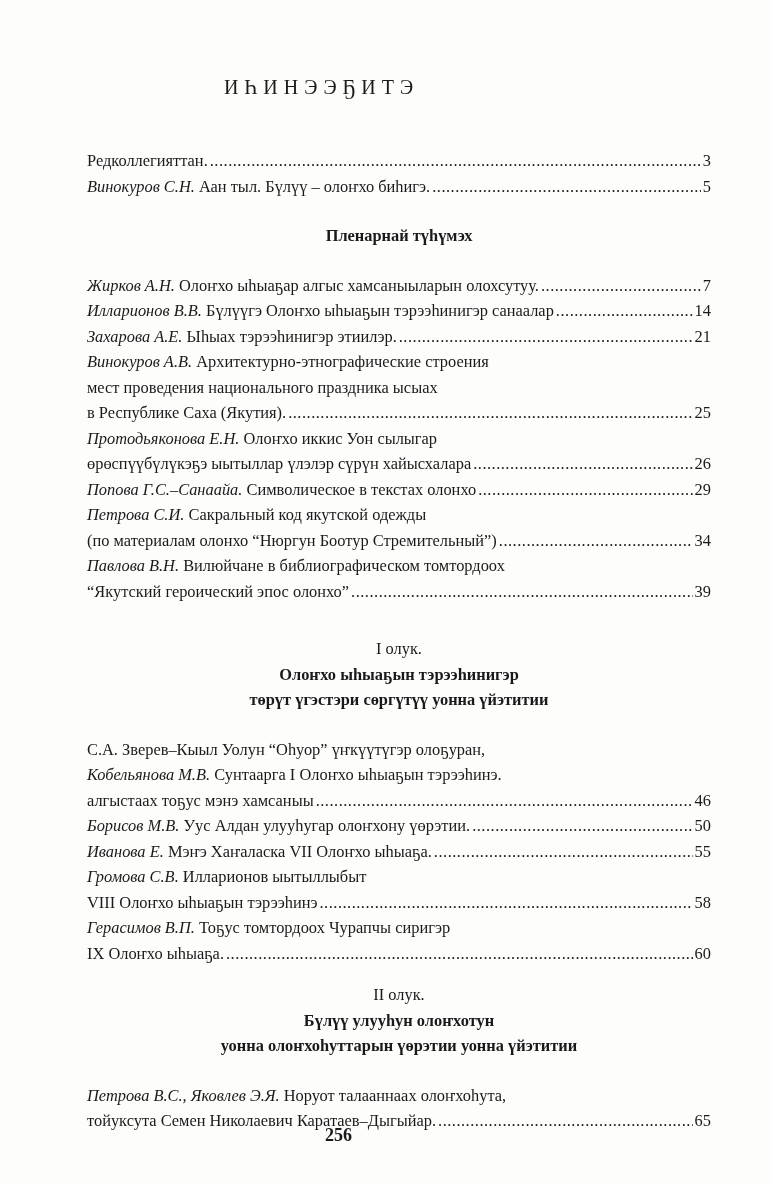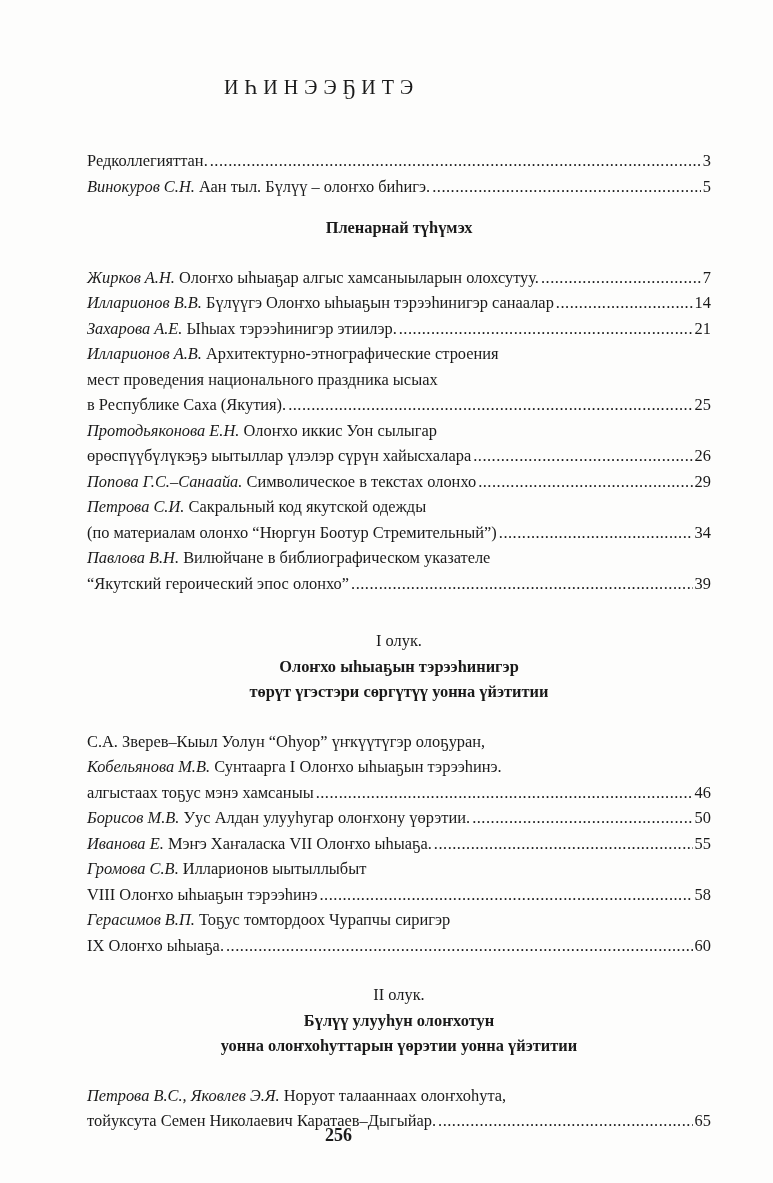--- a/index.html
+++ b/index.html
@@ -39,21 +39,21 @@
         <span class="page">3</span>
       </div>
     </div>
     <div class="entry">
       <div class="line">
         <span class="txt"><span class="author">Винокуров С.Н.</span> <span>Аан тыл. Бүлүү – олоҥхо биһигэ.</span></span>
         <span class="dots"></span>
         <span class="page">5</span>
       </div>
     </div>
-    <div class="section-head" style="margin-top: 16px; margin-bottom: 24px;">
+    <div class="section-head" style="margin-top: 24px; margin-bottom: 24px;">
       <div class="sub">Пленарнай түһүмэх</div>
     </div>
     <div class="entry">
       <div class="line">
         <span class="txt"><span class="author">Жирков А.Н.</span> <span>Олоҥхо ыһыаҕар алгыс хамсаныыларын олохсутуу.</span></span>
         <span class="dots"></span>
         <span class="page">7</span>
       </div>
     </div>
     <div class="entry">
@@ -65,21 +65,21 @@
     </div>
     <div class="entry">
       <div class="line">
         <span class="txt"><span class="author">Захарова А.Е.</span> <span>Ыһыах тэрээһинигэр этиилэр.</span></span>
         <span class="dots"></span>
         <span class="page">21</span>
       </div>
     </div>
     <div class="entry">
       <div class="line">
-        <span class="txt"><span class="author">Илларионов А.В.</span> <span>Архитектурно-этнографические строения</span></span>
+        <span class="txt"><span class="author">Винокуров А.В.</span> <span>Архитектурно-этнографические строения</span></span>
       </div>
       <div class="line">
         <span class="txt"><span>мест проведения национального праздника ысыах</span></span>
       </div>
       <div class="line">
         <span class="txt"><span>в Республике Саха (Якутия).</span></span>
         <span class="dots"></span>
         <span class="page">25</span>
       </div>
     </div>
@@ -105,21 +105,21 @@
         <span class="txt"><span class="author">Петрова С.И.</span> <span>Сакральный код якутской одежды</span></span>
       </div>
       <div class="line">
         <span class="txt"><span>(по материалам олонхо “Нюргун Боотур Стремительный”)</span></span>
         <span class="dots"></span>
         <span class="page">34</span>
       </div>
     </div>
     <div class="entry">
       <div class="line">
-        <span class="txt"><span class="author">Павлова В.Н.</span> <span>Вилюйчане в библиографическом указателе</span></span>
+        <span class="txt"><span class="author">Павлова В.Н.</span> <span>Вилюйчане в библиографическом томтордоох</span></span>
       </div>
       <div class="line">
         <span class="txt"><span>“Якутский героический эпос олонхо”</span></span>
         <span class="dots"></span>
         <span class="page">39</span>
       </div>
     </div>
     <div class="section-head" style="margin-top: 32px; margin-bottom: 24px;">
       <div class="label">I олук.</div>
       <div class="sub">Олоҥхо ыһыаҕын тэрээһинигэр</div>
@@ -165,21 +165,21 @@
     <div class="entry">
       <div class="line">
         <span class="txt"><span class="author">Герасимов В.П.</span> <span>Тоҕус томтордоох Чурапчы сиригэр</span></span>
       </div>
       <div class="line">
         <span class="txt"><span>IX Олоҥхо ыһыаҕа.</span></span>
         <span class="dots"></span>
         <span class="page">60</span>
       </div>
     </div>
-    <div class="section-head" style="margin-top: 24px; margin-bottom: 24px;">
+    <div class="section-head" style="margin-top: 16px; margin-bottom: 24px;">
       <div class="label">II олук.</div>
       <div class="sub">Бүлүү улууһун олоҥхотун</div>
       <div class="sub">уонна олоҥхоһуттарын үөрэтии уонна үйэтитии</div>
     </div>
     <div class="entry">
       <div class="line">
         <span class="txt"><span class="author">Петрова В.С., Яковлев Э.Я.</span> <span>Норуот талааннаах олоҥхоһута,</span></span>
       </div>
       <div class="line">
         <span class="txt"><span>тойуксута Семен Николаевич Каратаев–Дыгыйар.</span></span>

